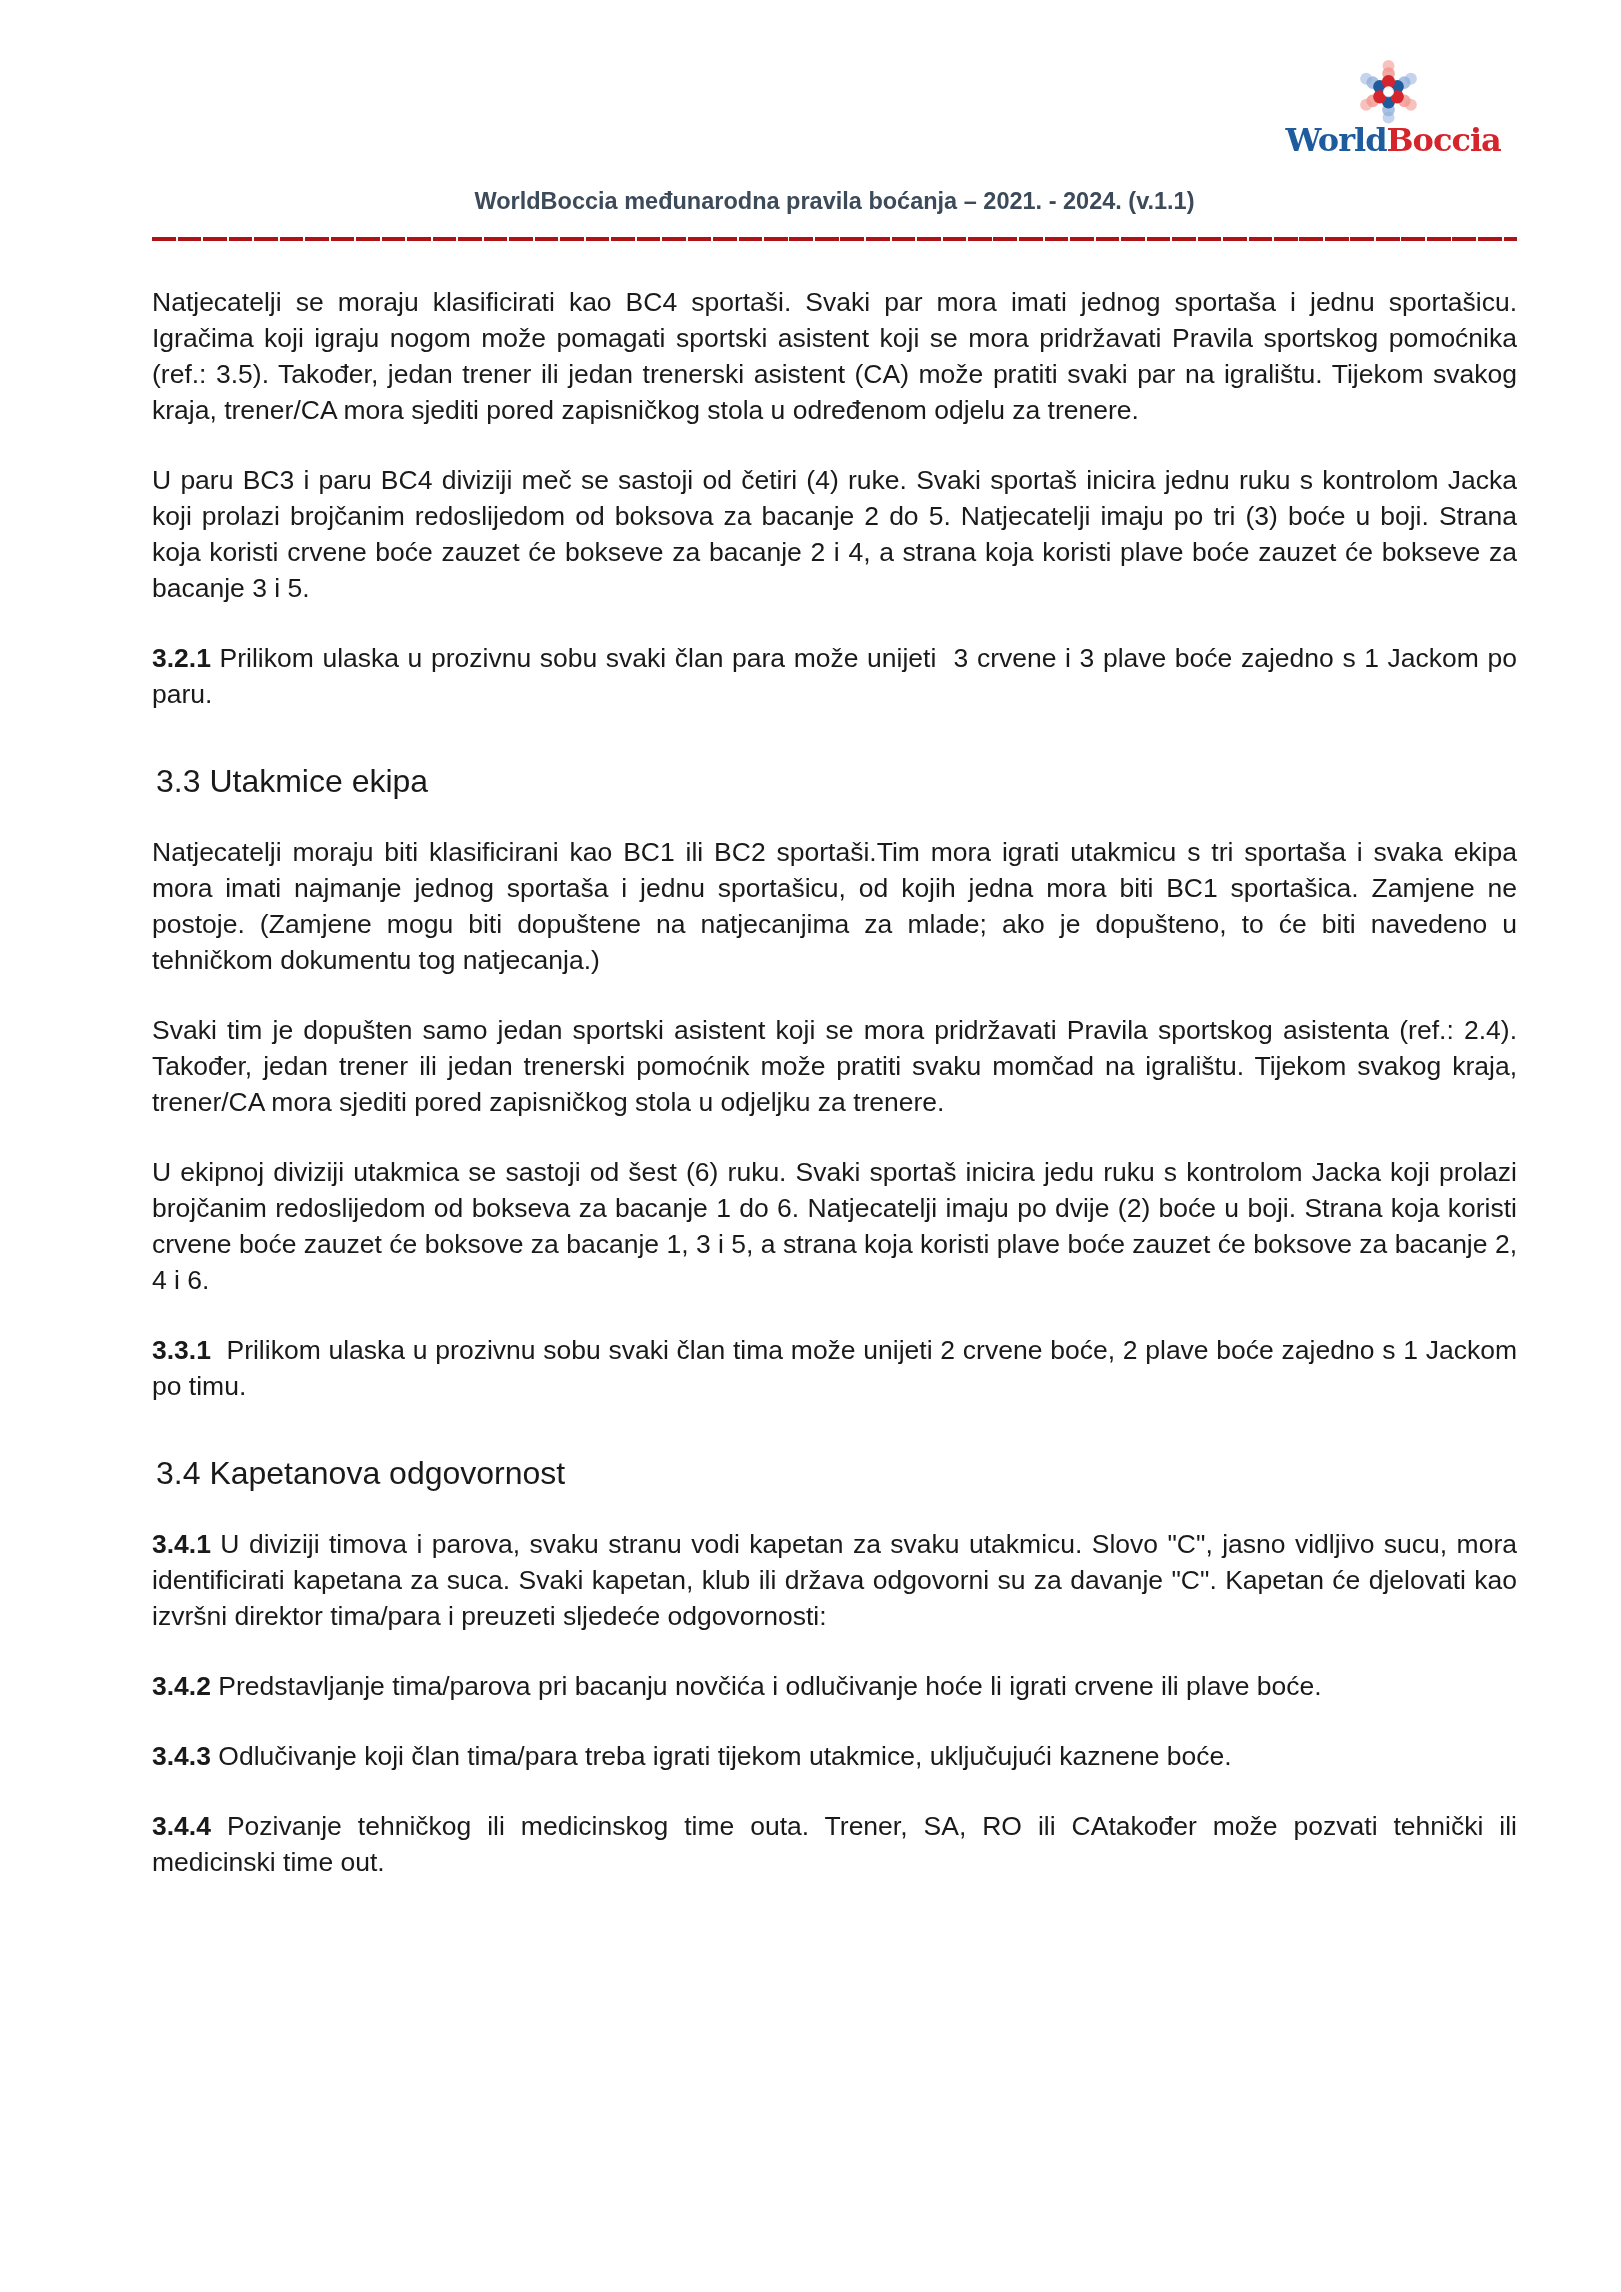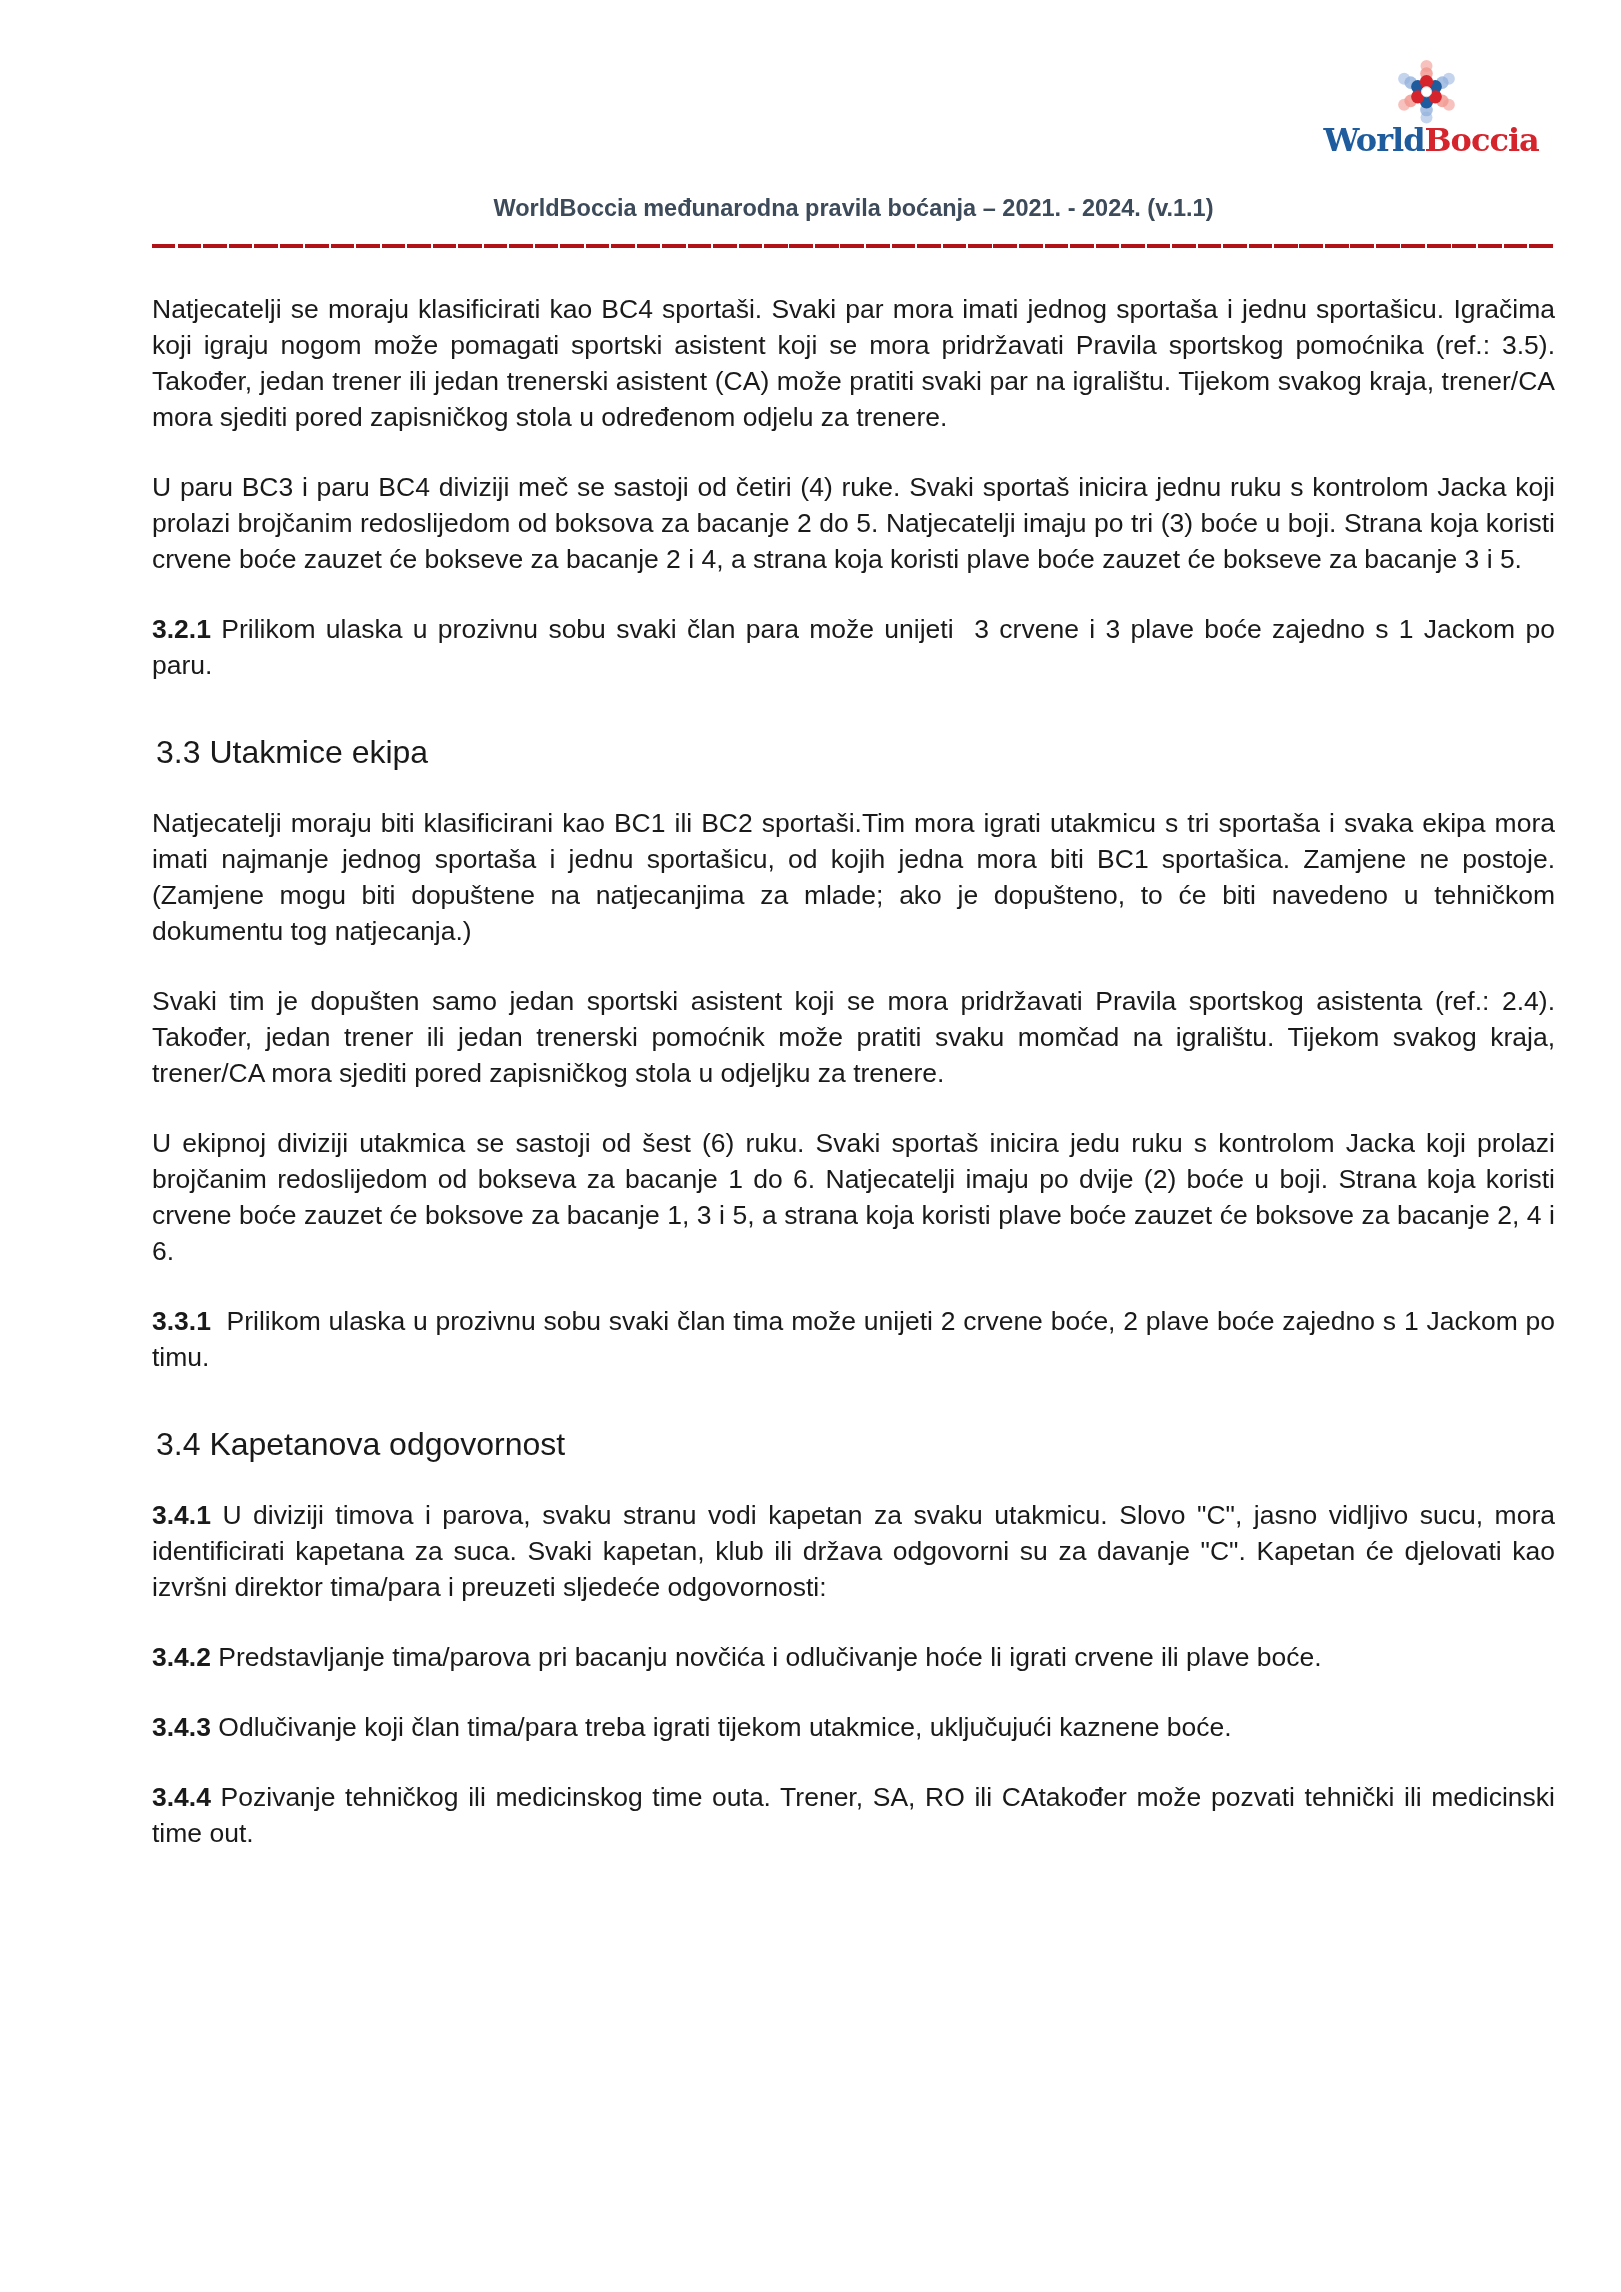--- a/index.html
+++ b/index.html
@@ -5,21 +5,21 @@
   html, body { margin: 0; padding: 0; background: #ffffff; }
   .page {
     position: relative;
     width: 1621px;
     height: 2008px;
     background: #ffffff;
     font-family: "Liberation Sans", sans-serif;
     color: #1a1a1a;
     overflow: hidden;
     box-sizing: border-box;
-    padding: 53px 66px 0 152px;
+    padding: 53px 104px 0 152px;
   }
 
   
   .header { position: relative; height: 123px; }
   .logo {
     position: absolute;
     top: 2px;
     right: 25.5px;
     width: 206px;
     text-align: center;
@@ -30,21 +30,21 @@
     font-weight: bold;
     font-size: 32px;
     line-height: 29px;
     letter-spacing: -1px;
     white-space: nowrap;
   }
   .logo .wm-world  { color: #1f5c9e; }
   .logo .wm-boccia { color: #d6242c; }
 
   .doc-title {
-    margin-top: 19px;
+    margin-top: 12px;
     text-align: center;
     font-weight: bold;
     font-size: 23.5px;
     color: #3c4a5a;
   }
 
   
   .rule {
     height: 4.9px;
     margin-top: 21.6px;

